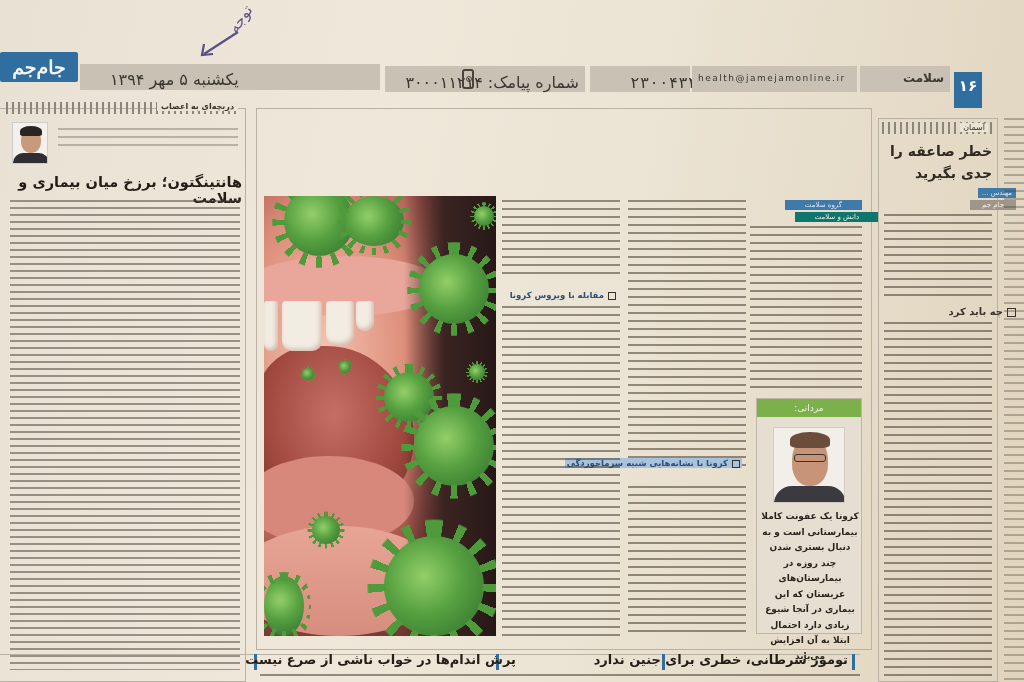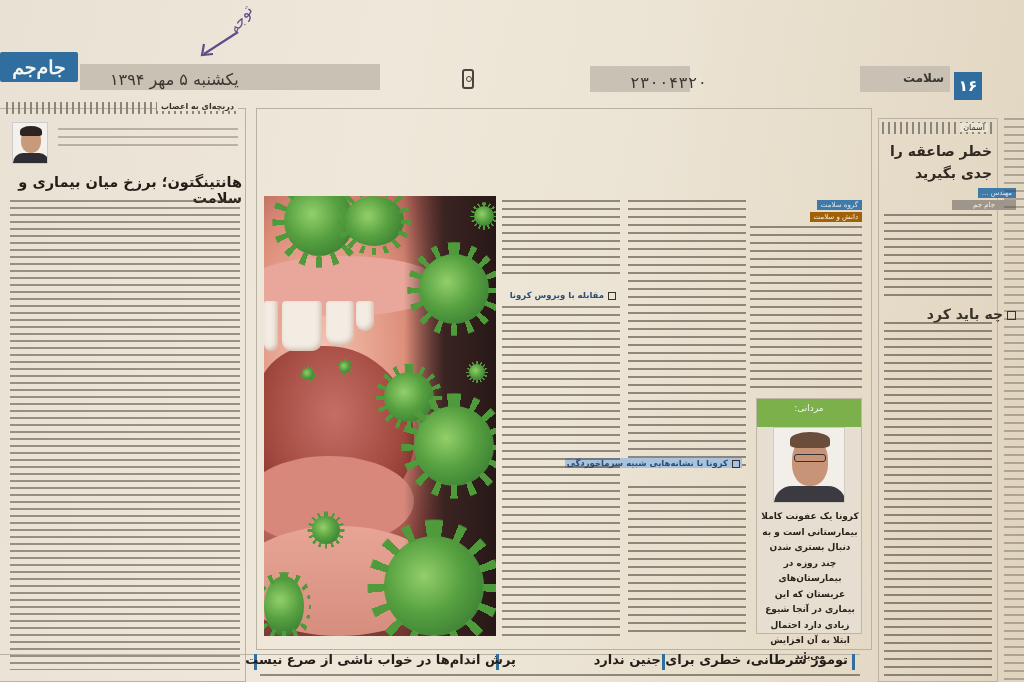--- a/index.html
+++ b/index.html
@@ -21,35 +21,35 @@
   .header { position: absolute; left: 0; top: 56px; width: 1024px; height: 42px; }
   .logo { position: absolute; left: 0; top: 52px; width: 78px; height: 30px; background: #2f6e9e; border-radius: 2px; color: #f3f3f0; font-family: "DejaVu Serif", serif; font-weight: bold; font-size: 19px; line-height: 30px; text-align: center; letter-spacing: 1px; }
   .hbar { position: absolute; background: #c9c2b4; height: 26px; top: 66px; }
   .hbar.date { left: 80px; width: 300px; top: 64px; }
   .hbar.sms { left: 385px; width: 200px; top: 66px; }
   .hbar.phone { left: 590px; width: 100px; font-family: Liberation Mono, monospace; }
   .hbar.email { left: 692px; width: 165px; }
   .hbar.section { left: 860px; width: 90px; }
   .htext { position: absolute; font-size: 16px; color: #3b3630; white-space: nowrap; direction: rtl; }
   .htext.ltr { direction: ltr; letter-spacing: 1.5px; }
-  .page-num { position: absolute; left: 954px; top: 72px; width: 28px; height: 28px; background: #2f6e9e; color: #fff; font-weight: bold; font-size: 15px; text-align: center; line-height: 28px; }
+  .page-num { position: absolute; left: 954px; top: 72px; width: 28px; height: 36px; background: #2f6e9e; color: #fff; font-weight: bold; font-size: 15px; text-align: center; line-height: 28px; }
   .icon-phone { position: absolute; left: 604px; top: 70px; width: 22px; height: 20px; border: 2px solid #4a443c; border-radius: 3px; background: #7a7166; }
   .icon-phone::after { content: ""; position: absolute; left: 8px; top: 3px; width: 8px; height: 10px; background: repeating-linear-gradient(0deg,#c9c2b4 0 2px,#7a7166 2px 4px); }
   .icon-mobile { position: absolute; left: 462px; top: 69px; width: 12px; height: 20px; border: 2px solid #4a443c; border-radius: 3px; }
   .icon-mobile::after { content:""; position:absolute; left:2px; top:5px; width:4px; height:4px; border:1px solid #4a443c; border-radius:50%; }
 
   
   .rcol { position: absolute; left: 878px; top: 118px; width: 146px; height: 564px; }
   .rcol-box { position: absolute; left: 0; top: 0; width: 120px; height: 564px; border: 1px solid #b9b1a2; }
   .rcol-tag { position: absolute; left: 4px; top: 4px; width: 110px; height: 12px; background: repeating-linear-gradient(90deg,#8b867c 0 2px,transparent 2px 6px); }
   .rcol-tag-label { position: absolute; right: 4px; top: 1px; font-size: 8px; background: #ebe3d3; padding: 0 3px; color: #3a332c; }
   .rcol-title { position: absolute; left: 8px; top: 22px; width: 106px; text-align: right; font-weight: bold; font-size: 14px; line-height: 22px; color: #2f2922; direction: rtl; }
   .rcol-author { position: absolute; right: 8px; top: 70px; background: #3f7aa9; color: #dfe9f2; font-size: 7px; padding: 1px 4px; direction: rtl; }
-  .rcol-sub { position: absolute; right: 8px; top: 82px; background: #9e968a; color: #f4efe5; font-size: 7px; padding: 1px 21px; direction: rtl; }
-  .rcol-sub2 { position: absolute; right: 8px; top: 188px; font-size: 14px; font-weight: bold; direction: rtl; }
+  .rcol-sub { position: absolute; right: 8px; top: 82px; background: #9e968a; color: #f4efe5; font-size: 7px; padding: 1px 12px; direction: rtl; }
+  .rcol-sub2 { position: absolute; right: 8px; top: 188px; font-size: 10px; font-weight: bold; direction: rtl; }
   .rcol-sub2::before { content:""; display:inline-block; width:7px; height:7px; border:1px solid #3a332c; margin-left:4px; vertical-align:middle; }
   .textlines { position: absolute; background-image: repeating-linear-gradient(180deg, rgba(70,60,50,0.55) 0 2px, transparent 2px 8px); }
   .textlines.dense { background-image: repeating-linear-gradient(180deg, rgba(70,60,50,0.5) 0 2px, transparent 2px 7px); }
 
   
   .lcol { position: absolute; left: 0; top: 100px; width: 250px; height: 582px; }
   .lcol-border { position: absolute; left: 0; top: 8px; width: 246px; height: 574px; border: 1px solid #b9b1a2; border-left: none; }
   .lcol-stripe { position: absolute; left: 6px; top: 2px; width: 232px; height: 12px; background: repeating-linear-gradient(90deg,#8b867c 0 2px,transparent 2px 6px); }
   .lcol-tag { position: absolute; right: 12px; top: 2px; font-size: 8px; font-weight: bold; background: #ebe3d3; padding: 0 4px; direction: rtl; }
   .lcol-photo { position: absolute; left: 12px; top: 22px; width: 36px; height: 42px; background: #f4f1ec; border: 1px solid #ccc; overflow: hidden; }
@@ -75,25 +75,25 @@
   .lip-lower { position: absolute; left: -30px; top: 330px; width: 210px; height: 110px; border-radius: 50%; background: linear-gradient(180deg,#e7a595,#d68d7e); }
   .darkbg { position: absolute; left: 140px; top: 0; width: 100px; height: 440px; background: linear-gradient(90deg, rgba(60,30,28,0) 0%, #3a2422 40%, #241615 100%); }
   .virus { position: absolute; border-radius: 50%; background: radial-gradient(circle at 40% 40%, #93cf6a 0%, #56a040 45%, #2e6e2e 100%); }
   .virus::before { content: ""; position: absolute; inset: -18%; border-radius: 50%;
     background: repeating-conic-gradient(from 0deg, #4f9b3c 0deg 8deg, transparent 8deg 22deg);
     -webkit-mask: radial-gradient(circle, transparent 50%, #000 51%, #000 68%, transparent 70%);
             mask: radial-gradient(circle, transparent 50%, #000 51%, #000 68%, transparent 70%); }
   .col-head { position: absolute; font-size: 8.5px; font-weight: bold; color: #2a4f7a; direction: rtl; white-space: nowrap; }
   .col-head .box { display: inline-block; width: 8px; height: 8px; border: 1px solid #3a332c; margin-left: 4px; vertical-align: middle; }
   .col-head.hl { background: #a9c3dd; padding: 0 2px; }
-  .byline-chip { position: absolute; font-size: 7px; padding: 1px 4px; direction: rtl; }
+  .byline-chip { position: absolute; font-size: 7px; padding: 1px 20px; direction: rtl; }
 
   
   .quote { position: absolute; left: 756px; top: 398px; width: 106px; height: 236px; border: 1px solid #bdb5a6; background: #e6ded0; }
-  .quote-head { position: absolute; left: 0; top: 0; width: 104px; height: 28px; background: #7bb04a; color: #f2f6ea; font-size: 9px; text-align: center; line-height: 18px; direction: rtl; }
+  .quote-head { position: absolute; left: 0; top: 0; width: 104px; height: 18px; background: #7bb04a; color: #f2f6ea; font-size: 9px; text-align: center; line-height: 18px; direction: rtl; }
   .quote-photo { position: absolute; left: 16px; top: 28px; width: 72px; height: 76px; background: #f2efea; overflow: hidden; border: 1px solid #d1cbc1; }
   .qface { position: absolute; left: 18px; top: 10px; width: 36px; height: 48px; border-radius: 45%; background: #c79478; }
   .qhair { position: absolute; left: 16px; top: 4px; width: 40px; height: 16px; border-radius: 50% 50% 20% 20%; background: #6a4d3a; }
   .qglass { position: absolute; left: 20px; top: 26px; width: 32px; height: 8px; border: 1px solid #333; border-radius: 3px; }
   .qsuit { position: absolute; left: 0; top: 58px; width: 72px; height: 20px; background: #3b3a40; border-radius: 18px 18px 0 0; }
   .quote-text { position: absolute; left: 4px; top: 110px; width: 98px; text-align: center; font-size: 9px; font-weight: bold; line-height: 15.5px; color: #2a231d; direction: rtl; }
 
   
   .bottom-head { position: absolute; font-size: 13px; font-weight: bold; color: #231d18; direction: rtl; white-space: nowrap; }
   .bar-blue { position: absolute; width: 3px; height: 16px; background: #2f6e9e; }
@@ -110,24 +110,30 @@
       <polyline points="8,40 6,51 17,50" fill="none" stroke="#5a4f8a" stroke-width="2.2"></polyline>
     </svg>
     <span class="handnote-text">توجه</span>
   </div>
 
   <div class="header"></div>
   <div class="logo">جام‌جم</div>
   <div class="hbar date">
     <span class="htext" style="left:30px;top:6px;">یکشنبه ۵ مهر ۱۳۹۴</span>
   </div>
+  <div class="hbar sms">
+    <span class="htext" style="right:6px;top:7px;">شماره پیامک: ۳۰۰۰۱۱۲۱۴</span>
+  </div>
   <span class="icon-mobile"></span>
   <span class="icon-phone"></span>
   <div class="hbar phone">
     <span class="htext" style="left:40px;top:7px;">۲۳۰۰۴۳۲۰</span>
+  </div>
+  <div class="hbar email">
+    <span class="htext ltr" style="left:6px;top:7px;font-size:9px;">health@jamejamonline.ir</span>
   </div>
   <div class="hbar section">
     <span class="htext" style="right:6px;top:5px;font-weight:bold;font-size:12px;">سلامت</span>
   </div>
   <div class="page-num">۱۶</div>
 
   <div class="lcol">
     <div class="lcol-border"></div>
     <div class="lcol-stripe"></div>
     <span class="lcol-tag">دریچه‌ای به اعصاب</span>
@@ -163,21 +169,21 @@
     <div class="virus" style="left:150px;top:210px;width:80px;height:80px;"></div>
     <div class="virus" style="left:205px;top:168px;width:16px;height:16px;"></div>
     <div class="virus" style="left:75px;top:165px;width:12px;height:12px;"></div>
     <div class="virus" style="left:38px;top:172px;width:12px;height:12px;"></div>
     <div class="virus" style="left:48px;top:320px;width:28px;height:28px;"></div>
     <div class="virus" style="left:120px;top:340px;width:100px;height:100px;"></div>
     <div class="virus" style="left:0;top:380px;width:40px;height:60px;"></div>
   </div>
 
   <span class="byline-chip" style="right:162px;top:200px;background:#3f7aa9;color:#dfe9f2;">گروه سلامت</span>
-  <span class="byline-chip" style="right:162px;top:212px;background:#a16207;color:#f4efe5;">دانش و سلامت</span>
+  <span class="byline-chip" style="right:145px;top:212px;background:#0f766e;color:#f4efe5;">دانش و سلامت</span>
   <div class="textlines" style="left:750px;top:226px;width:112px;height:166px;"></div>
 
   <div class="textlines" style="left:628px;top:200px;width:118px;height:272px;"></div>
   <div class="col-head hl" style="right:282px;top:458px;"><span class="box"></span><span>کرونا با نشانه‌هایی شبیه سرماخوردگی</span></div>
   <div class="textlines" style="left:628px;top:486px;width:118px;height:150px;"></div>
 
   <div class="textlines" style="left:502px;top:200px;width:118px;height:76px;"></div>
   <div class="col-head" style="right:408px;top:290px;"><span class="box"></span><span>مقابله با ویروس کرونا</span></div>
   <div class="textlines" style="left:502px;top:306px;width:118px;height:330px;"></div>
 

